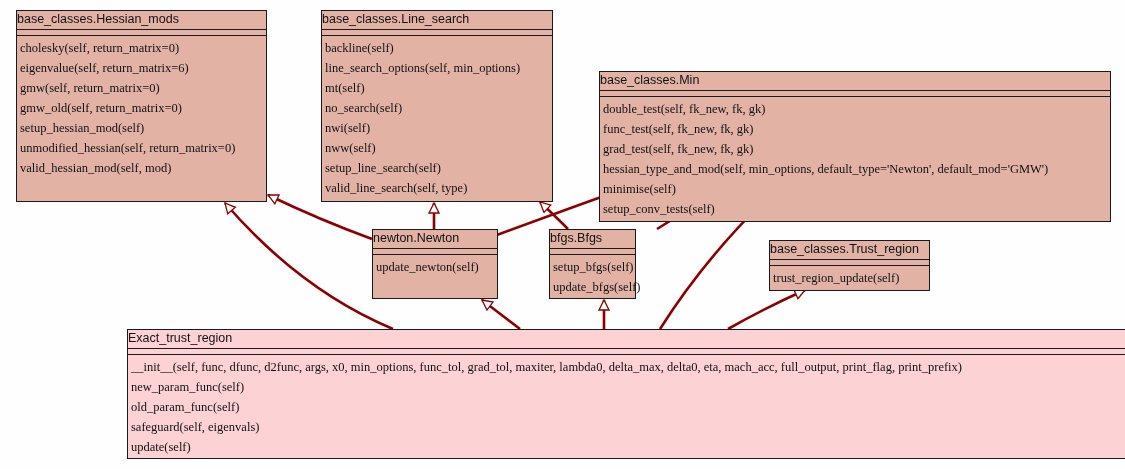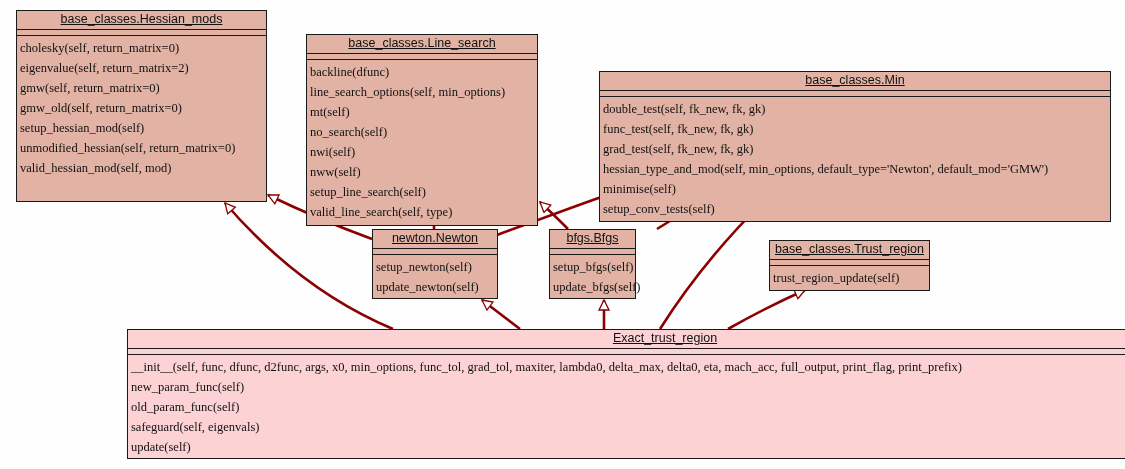--- a/index.html
+++ b/index.html
@@ -14,26 +14,24 @@
     }
     svg#edges { position: absolute; left: 0; top: 0; width: 1125px; height: 469px; }
     .cls {
       position: absolute;
       border: 1.5px solid #1a1a1a;
       box-sizing: border-box;
       background: #e2b3a5;
     }
     .cls.main { background: #fcd2d5; }
     .cls .title {
-      text-align: center;
       height: 18px;
       line-height: 17px;
       border-bottom: 1.5px solid #1a1a1a;
       white-space: nowrap;
-      text-decoration: underline;
     }
     .cls .attrs {
       height: 5px;
       border-bottom: 1.5px solid #1a1a1a;
     }
     .cls .methods { padding: 2px 0 0 3px; }
     .cls .m {
       height: 20px;
       line-height: 20px;
       white-space: nowrap;
@@ -71,34 +69,34 @@
 
     <path d="M728,329 Q765,308 805,290" marker-end="url(#tri)"></path>
   </g>
 </svg>
 
 <div class="cls" style="left:16px;top:10px;width:251px;height:192px;">
   <div class="title">base_classes.Hessian_mods</div>
   <div class="attrs"></div>
   <div class="methods">
     <div class="m">cholesky(self, return_matrix=0)</div>
-    <div class="m">eigenvalue(self, return_matrix=2)</div>
+    <div class="m">eigenvalue(self, return_matrix=6)</div>
     <div class="m">gmw(self, return_matrix=0)</div>
     <div class="m">gmw_old(self, return_matrix=0)</div>
     <div class="m">setup_hessian_mod(self)</div>
     <div class="m">unmodified_hessian(self, return_matrix=0)</div>
     <div class="m">valid_hessian_mod(self, mod)</div>
   </div>
 </div>
 
-<div class="cls" style="left:306px;top:10px;width:232px;height:192px;margin-top:24px;">
+<div class="cls" style="left:321px;top:10px;width:232px;height:192px;">
   <div class="title">base_classes.Line_search</div>
   <div class="attrs"></div>
   <div class="methods">
-    <div class="m">backline(dfunc)</div>
+    <div class="m">backline(self)</div>
     <div class="m">line_search_options(self, min_options)</div>
     <div class="m">mt(self)</div>
     <div class="m">no_search(self)</div>
     <div class="m">nwi(self)</div>
     <div class="m">nww(self)</div>
     <div class="m">setup_line_search(self)</div>
     <div class="m">valid_line_search(self, type)</div>
   </div>
 </div>
 
@@ -112,21 +110,20 @@
     <div class="m">hessian_type_and_mod(self, min_options, default_type='Newton', default_mod='GMW')</div>
     <div class="m">minimise(self)</div>
     <div class="m">setup_conv_tests(self)</div>
   </div>
 </div>
 
 <div class="cls" style="left:372px;top:229px;width:126px;height:70px;">
   <div class="title">newton.Newton</div>
   <div class="attrs"></div>
   <div class="methods">
-    <div class="m">setup_newton(self)</div>
     <div class="m">update_newton(self)</div>
   </div>
 </div>
 
 <div class="cls" style="left:549px;top:229px;width:87px;height:70px;">
   <div class="title">bfgs.Bfgs</div>
   <div class="attrs"></div>
   <div class="methods">
     <div class="m">setup_bfgs(self)</div>
     <div class="m">update_bfgs(self)</div>

